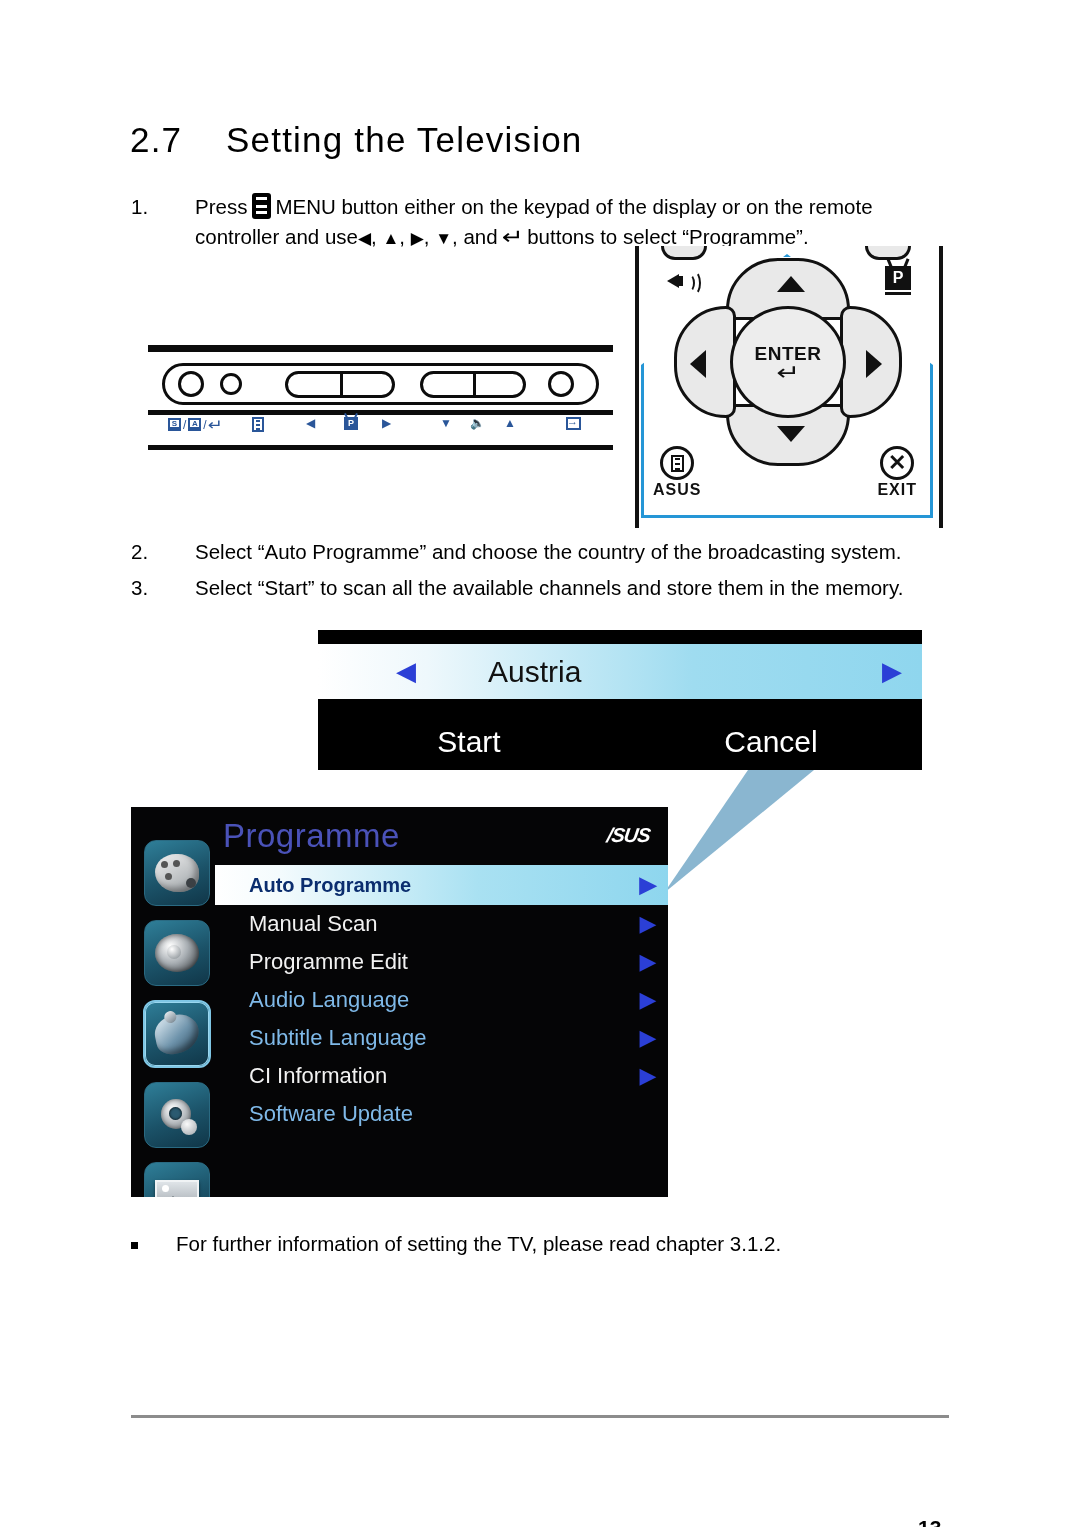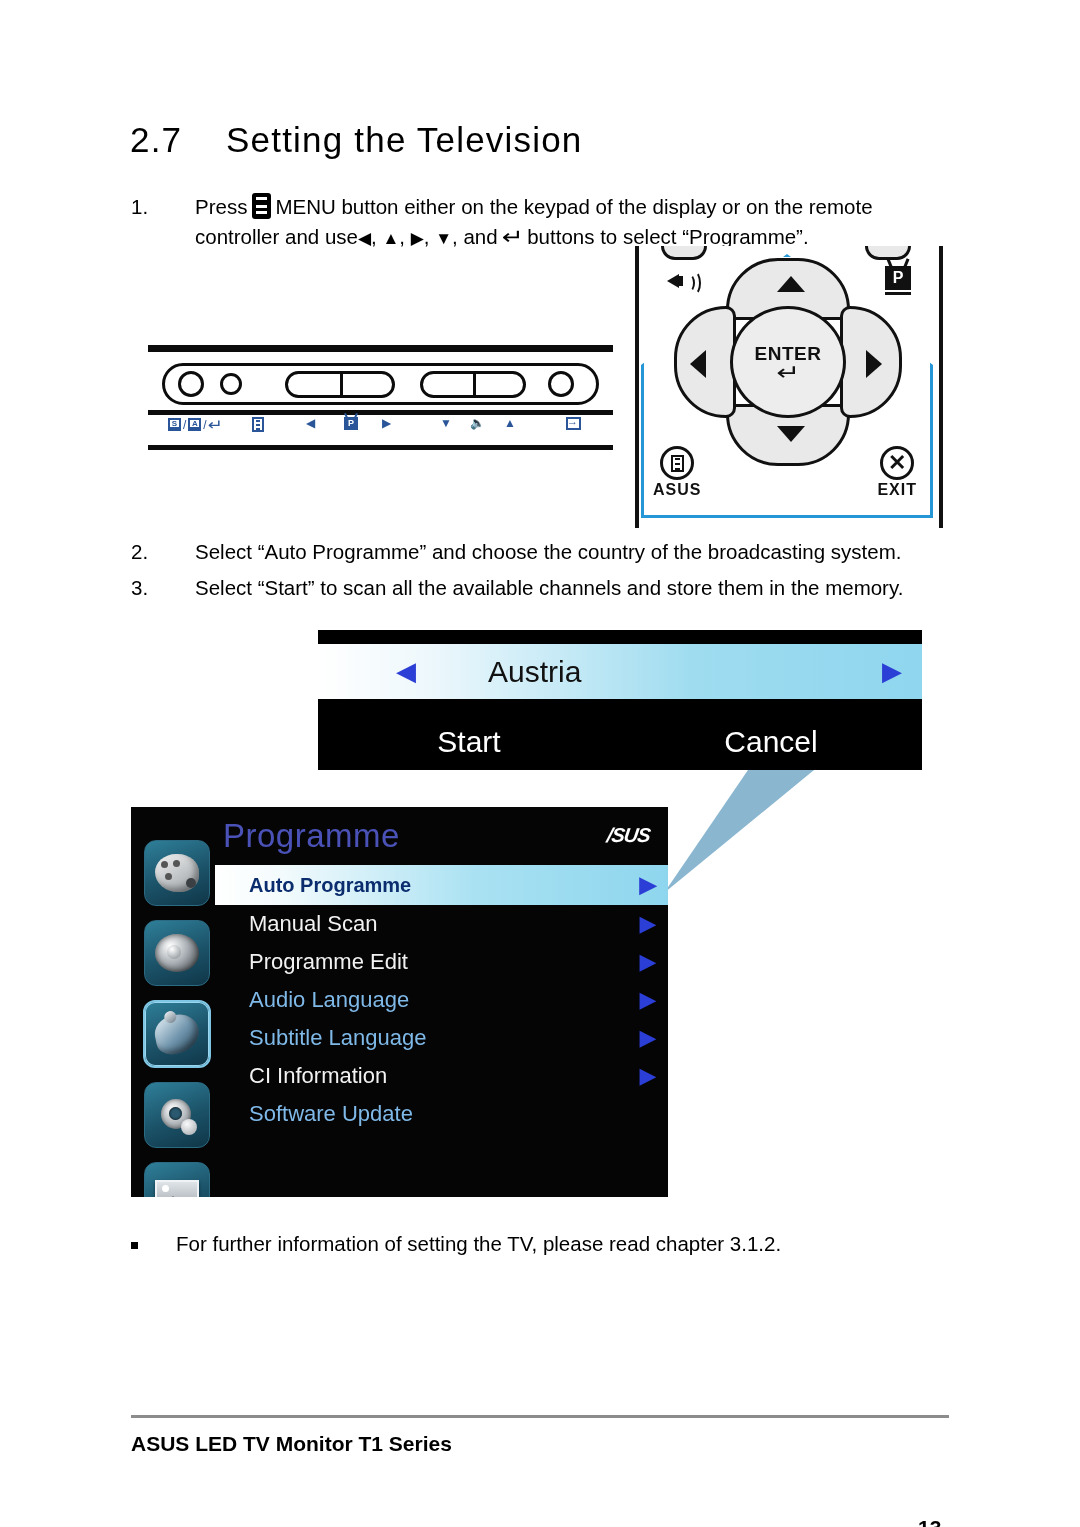--- a/index.html
+++ b/index.html
@@ -413,16 +413,15 @@
         <span class="caret" style="margin-left:auto"></span>
       </div>
     </div>
   </div>
 
   <div id="note">
     <span class="bullet"><span></span></span><span>For further information of setting the TV, please read chapter 3.1.2.</span>
   </div>
 
   <div id="rule"></div>
-  <div id="footer-left">ASUS LED TV Monitor T1 Series</div>
   <div id="footer-right">13</div>
 
 </div>
 
 </body></html>

